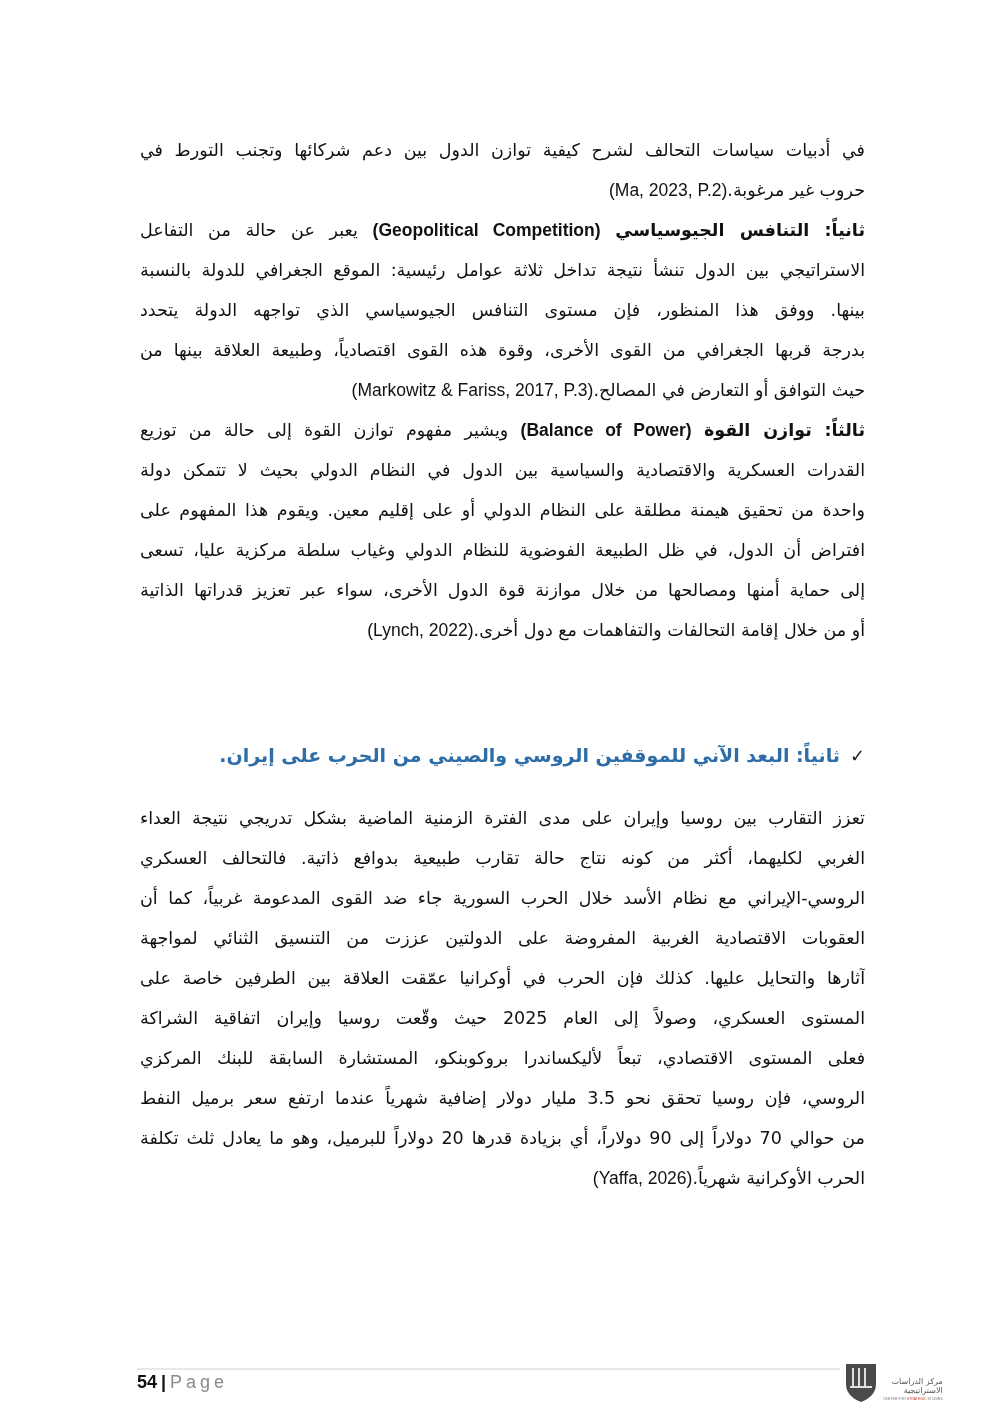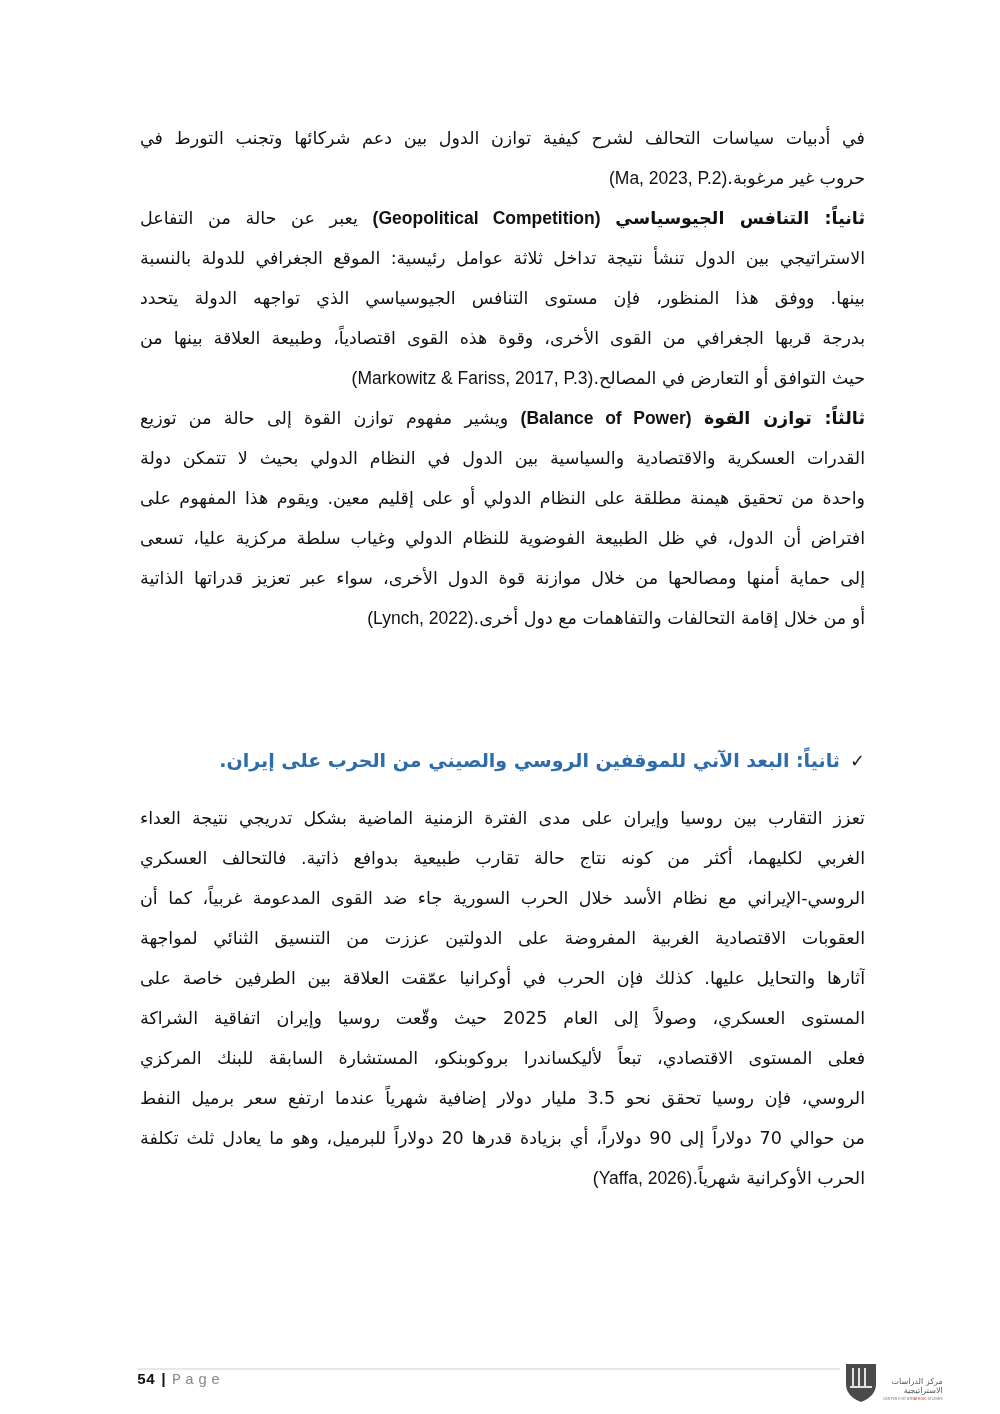--- a/index.html
+++ b/index.html
@@ -1,28 +1,28 @@
 <!DOCTYPE html>
 <html><head>
 <meta charset="utf-8">
 <style>
   html, body { margin: 0; padding: 0; background: #ffffff; }
   body { width: 1000px; height: 1414px; position: relative; overflow: hidden;
          font-family: "DejaVu Sans", sans-serif; color: #111; }
-  .page-body { position: absolute; left: 140px; width: 725px; top: 118px; direction: rtl; text-align: justify; }
+  .page-body { position: absolute; left: 140px; width: 725px; top: 130px; direction: rtl; text-align: justify; }
   .line { font-size: 17.5px; line-height: 40px; height: 40px; white-space: nowrap; overflow: hidden; text-align-last: justify; }
   .line.last { text-align-last: right; }
   .bold { font-weight: bold; }
   .latin { direction: ltr; unicode-bidi: isolate; font-family: Liberation Sans, sans-serif; }
   .heading { position: absolute; left: 200px; width: 665px; top: 735px; direction: rtl; text-align: right;
-             font-size: 19px; font-weight: bold; color: #2E6DA8; line-height: 50px; white-space: nowrap; }
+             font-size: 19px; font-weight: bold; color: #2E6DA8; line-height: 40px; white-space: nowrap; }
   .check { color: #1a1a1a; margin-left: 10px; font-size: 18px; }
   .sec2 { top: 798px; }
   .footer-line { position: absolute; left: 137px; width: 703px; top: 1368px; height: 2px; background: #e8e8e8; }
-  .page-num { position: absolute; left: 137px; top: 1372px; font-family: Liberation Mono, monospace; font-size: 15px; direction: ltr; }
+  .page-num { position: absolute; left: 137px; top: 1372px; font-family: Liberation Sans, sans-serif; font-size: 18px; direction: ltr; }
   .page-num .num { font-weight: bold; color: #111; }
   .page-num .sep { font-weight: bold; color: #111; margin: 0 4px; }
   .page-num .lbl { color: #8a8a8a; letter-spacing: 4px; }
   .logo { position: absolute; left: 843px; top: 1344px; width: 140px; height: 60px; display: flex; align-items: flex-end; }
   .shield { width: 36px; height: 44px; }
   .logo-text { margin-left: 4px; direction: rtl; font-size: 8px; line-height: 9px; color: #555; text-align: right; }
   .logo-text .en { direction: ltr; font-size: 3.5px; color: #777; font-family: "Liberation Sans", sans-serif; }
   .logo-text .en b { color: #c0392b; font-weight: normal; }
 </style>
 </head>

